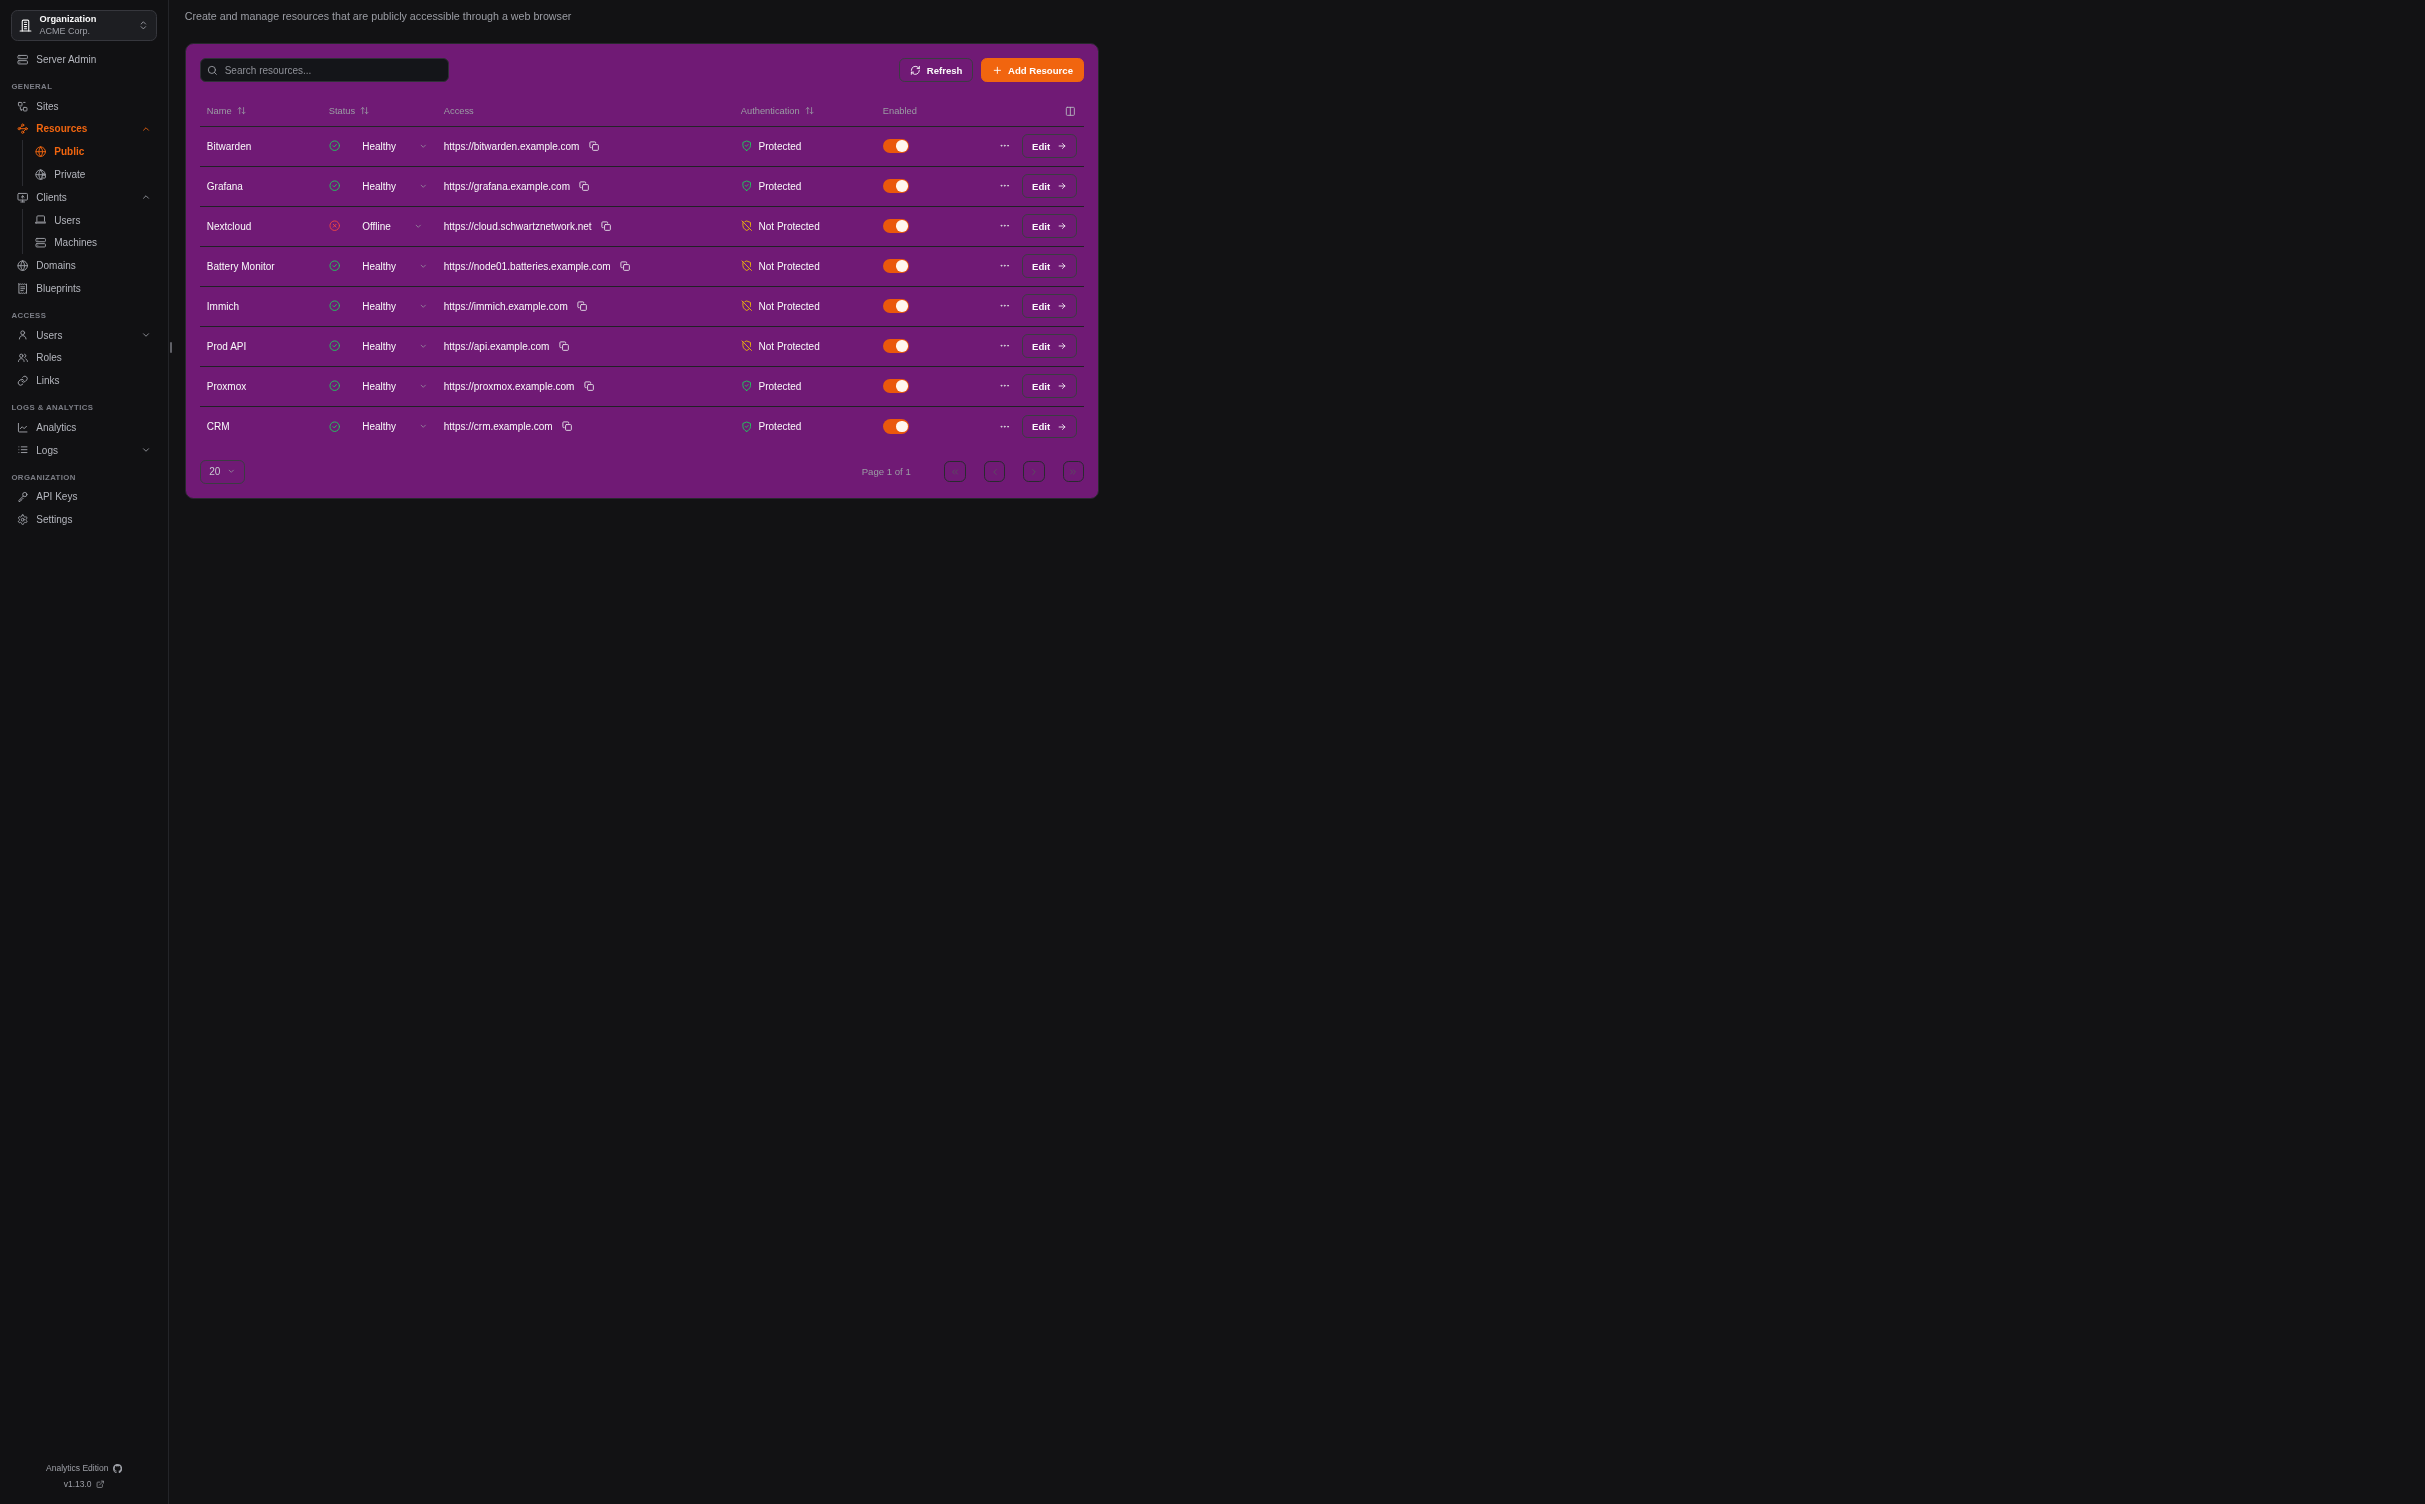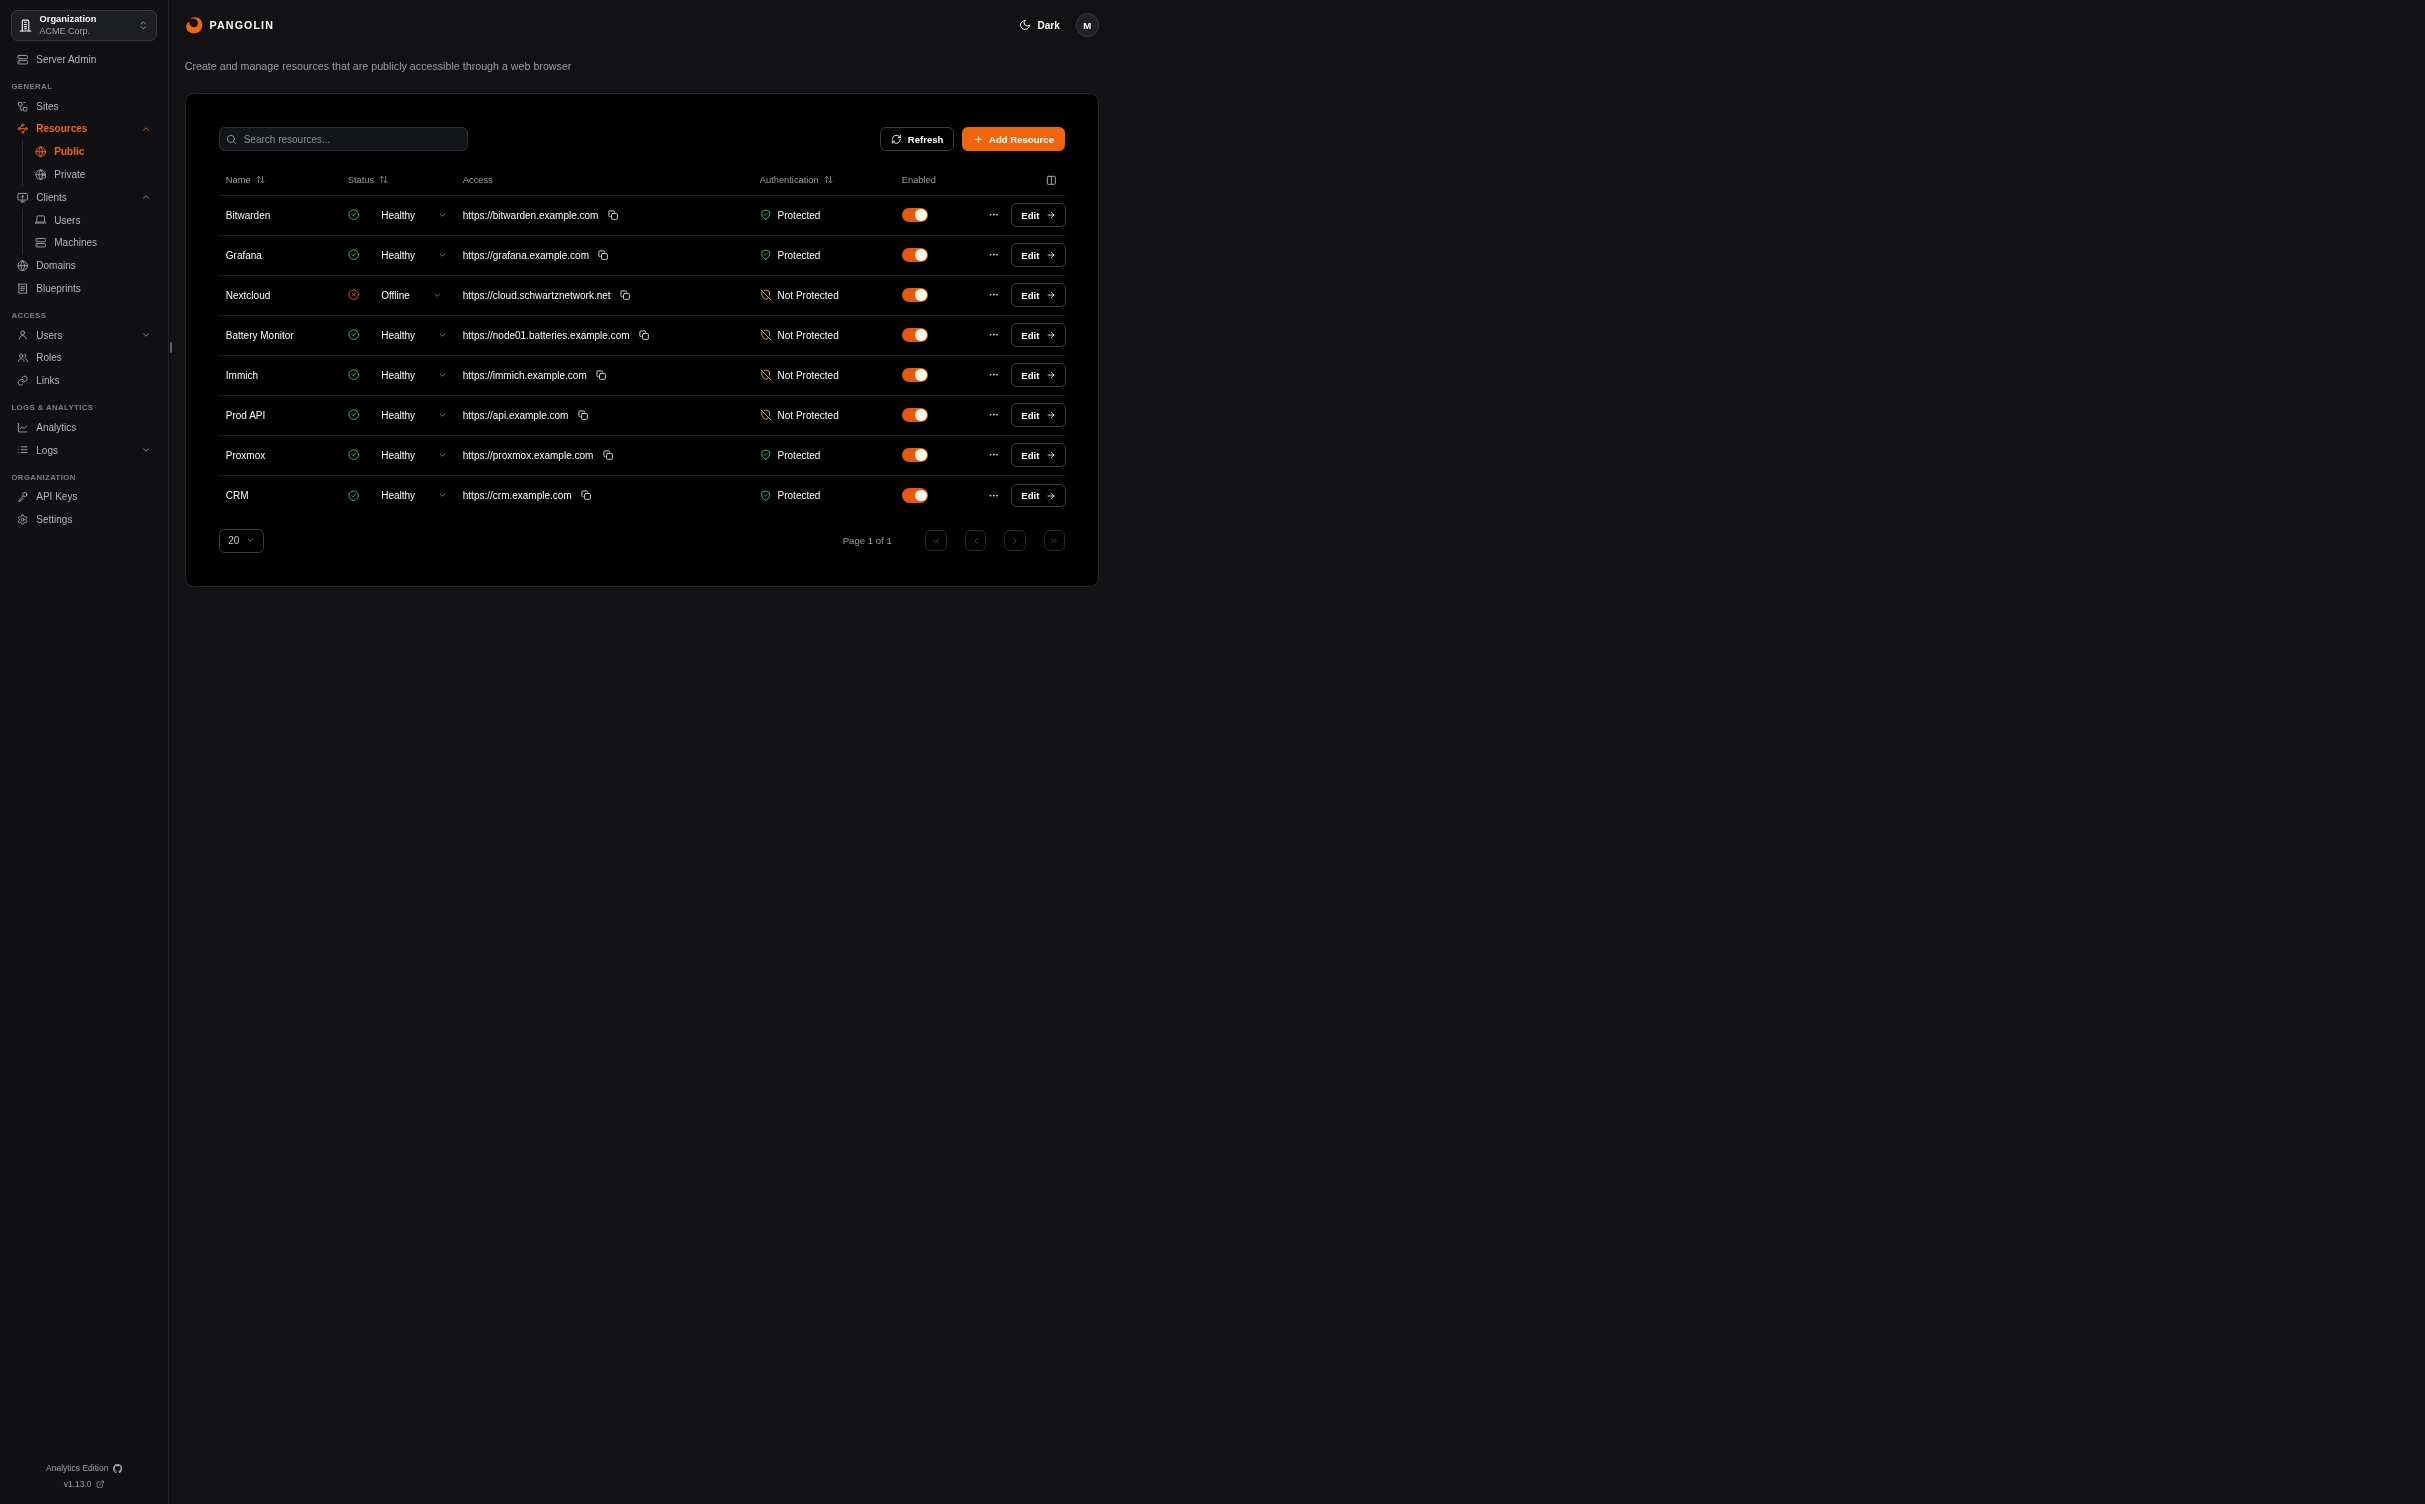--- a/index.html
+++ b/index.html
@@ -73,24 +73,24 @@
     display:flex; align-items:center; justify-content:center;
     font-weight:700; font-size:9.6px; color:#fafafa; cursor:pointer;
   }
 
   .page-head { margin-top:10px; }
   .page-title { font-size:17px; font-weight:800; letter-spacing:-0.2px; color:#fafafa; }
   .page-subtitle { margin-top:5px; font-size:10.7px; color:#9b9da4; }
 
   .card {
     margin-top:21.4px;
-    background:#000000;
+    background:#701a75;
     border:0.7px solid #27282d;
     border-radius:8.5px;
-    padding:33px;
+    padding:14px;
   }
   .toolbar { display:flex; align-items:center; justify-content:space-between; }
   .search-wrap { position:relative; width:249px; }
   .search-wrap .sic { position:absolute; left:7.8px; top:6.4px; color:#9b9da4; }
   .search-input {
     width:100%; height:24px; background:#141519;
     border:0.7px solid #2f3036; border-radius:5.7px;
     padding:0 8.5px 0 24px; color:#ededef; font-size:10px;
     font-family:"Liberation Sans", sans-serif; outline:none;
   }
@@ -420,42 +420,20 @@
             <path d="M18 13v6a2 2 0 0 1-2 2H5a2 2 0 0 1-2-2V8a2 2 0 0 1 2-2h6"></path>
           </svg>
         </span>
     </div>
   </div>
 </aside>
 <div class="side-scroll-thumb"></div>
 
 <main class="main">
 
-  <div class="topbar">
-    <div class="brand">
-      <span id="logo-ic">
-          <svg width="18.5" height="18.5" viewBox="0 0 32 32">
-            <path fill="#f1650f" d="M17 2c8 0 13 6.3 13 13.4C30 24.6 22.8 30 15 30 7.8 30 2 25 2 18.6c0-4.5 2.6-7.8 6-9-1.3 5.4 2 9.9 7.2 9.9 4.3 0 7.3-3.1 7.3-7.1 0-5-4.2-8.2-9.4-8.2-1.9 0-3.7.4-4.8 1C10 3.6 13.2 2 17 2z"></path>
-            <circle cx="13.2" cy="10.8" r="1.7" fill="#17181b"></circle>
-          </svg>
-        </span>
-      <span class="brand-name">PANGOLIN</span>
-    </div>
-    <div class="top-right">
-      <div class="theme-toggle">
-        <span id="moon-ic">
-            <svg width="12" height="12" viewBox="0 0 24 24" fill="none" stroke="currentColor" stroke-width="2" stroke-linecap="round" stroke-linejoin="round">
-              <path d="M12 3a6 6 0 0 0 9 9 9 9 0 1 1-9-9z"></path>
-            </svg>
-          </span>
-        <span>Dark</span>
-      </div>
-      <div class="avatar">M</div>
-    </div>
-  </div>
 
   <div class="page-head">
     <div class="page-subtitle">Create and manage resources that are publicly accessible through a web browser</div>
   </div>
 
   <section class="card">
 
     <div class="toolbar">
       <div class="search-wrap">
         <span class="sic" id="search-ic">

